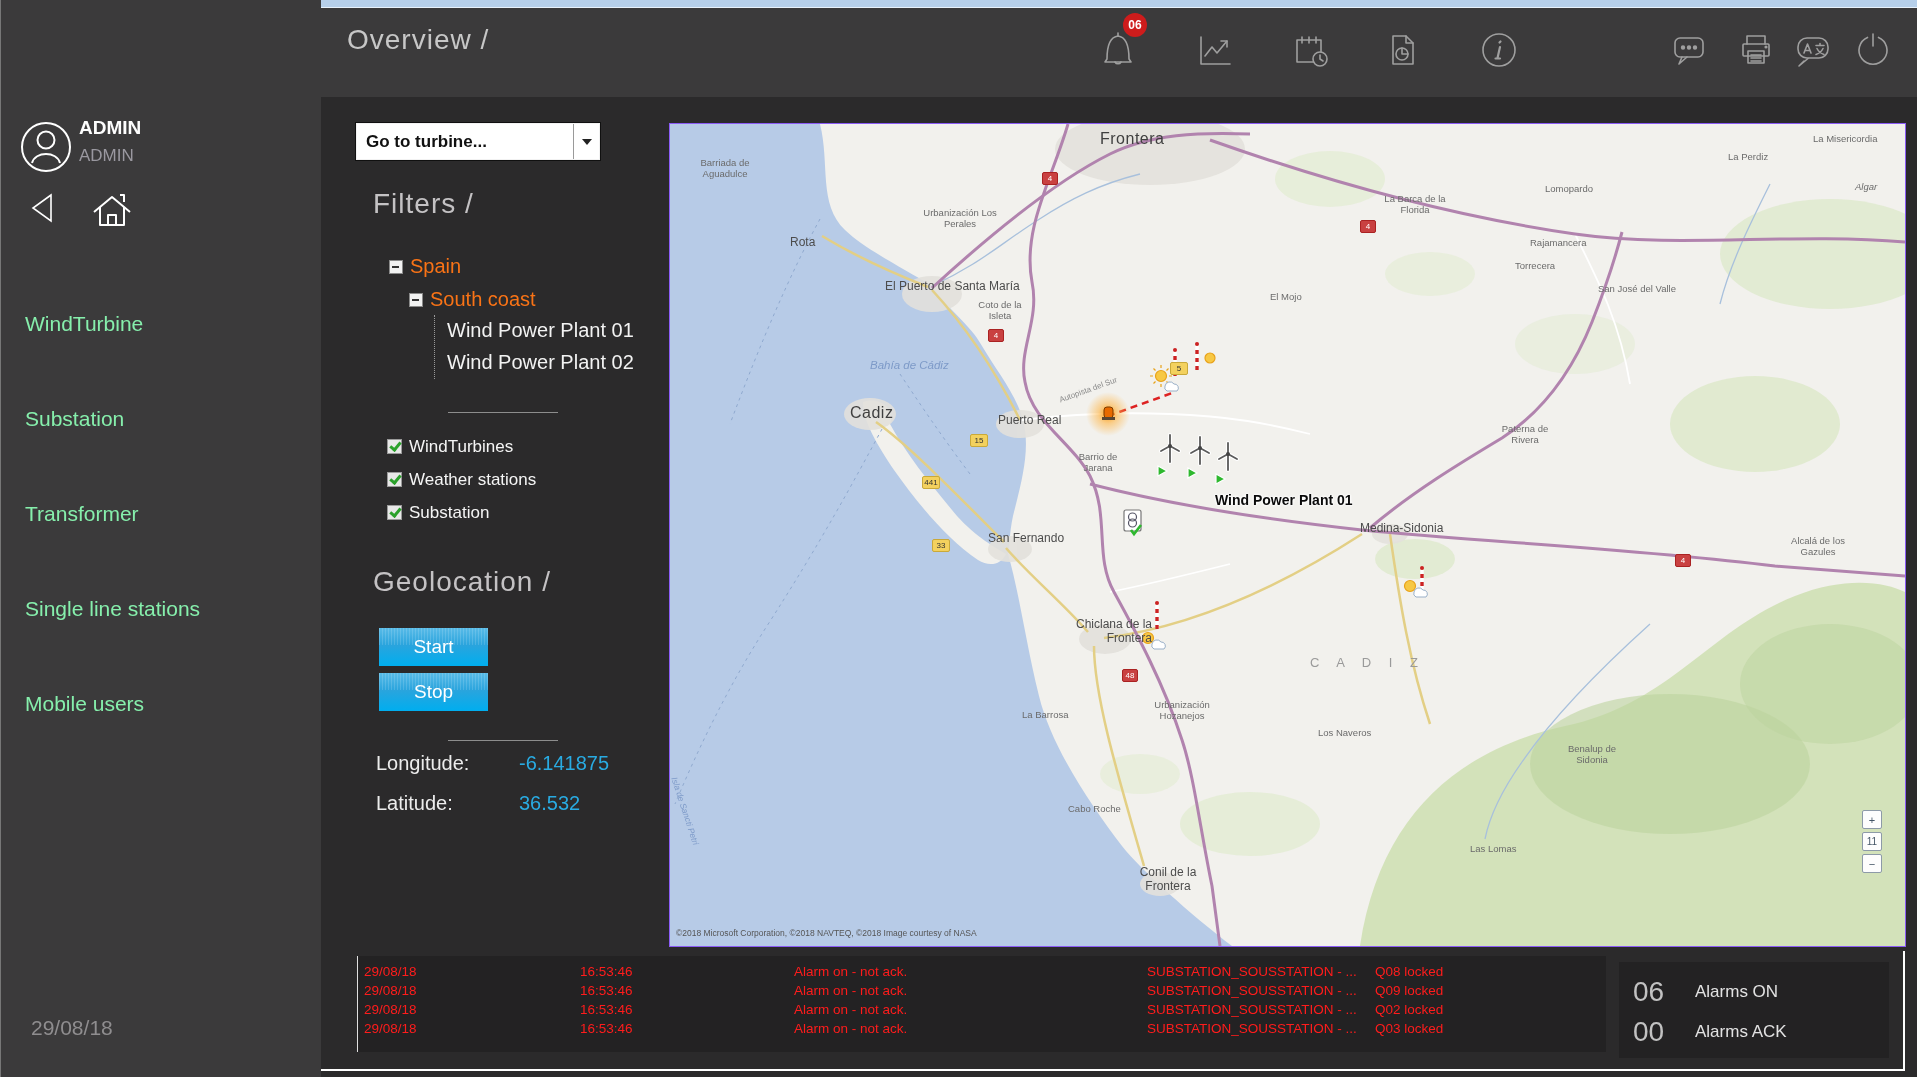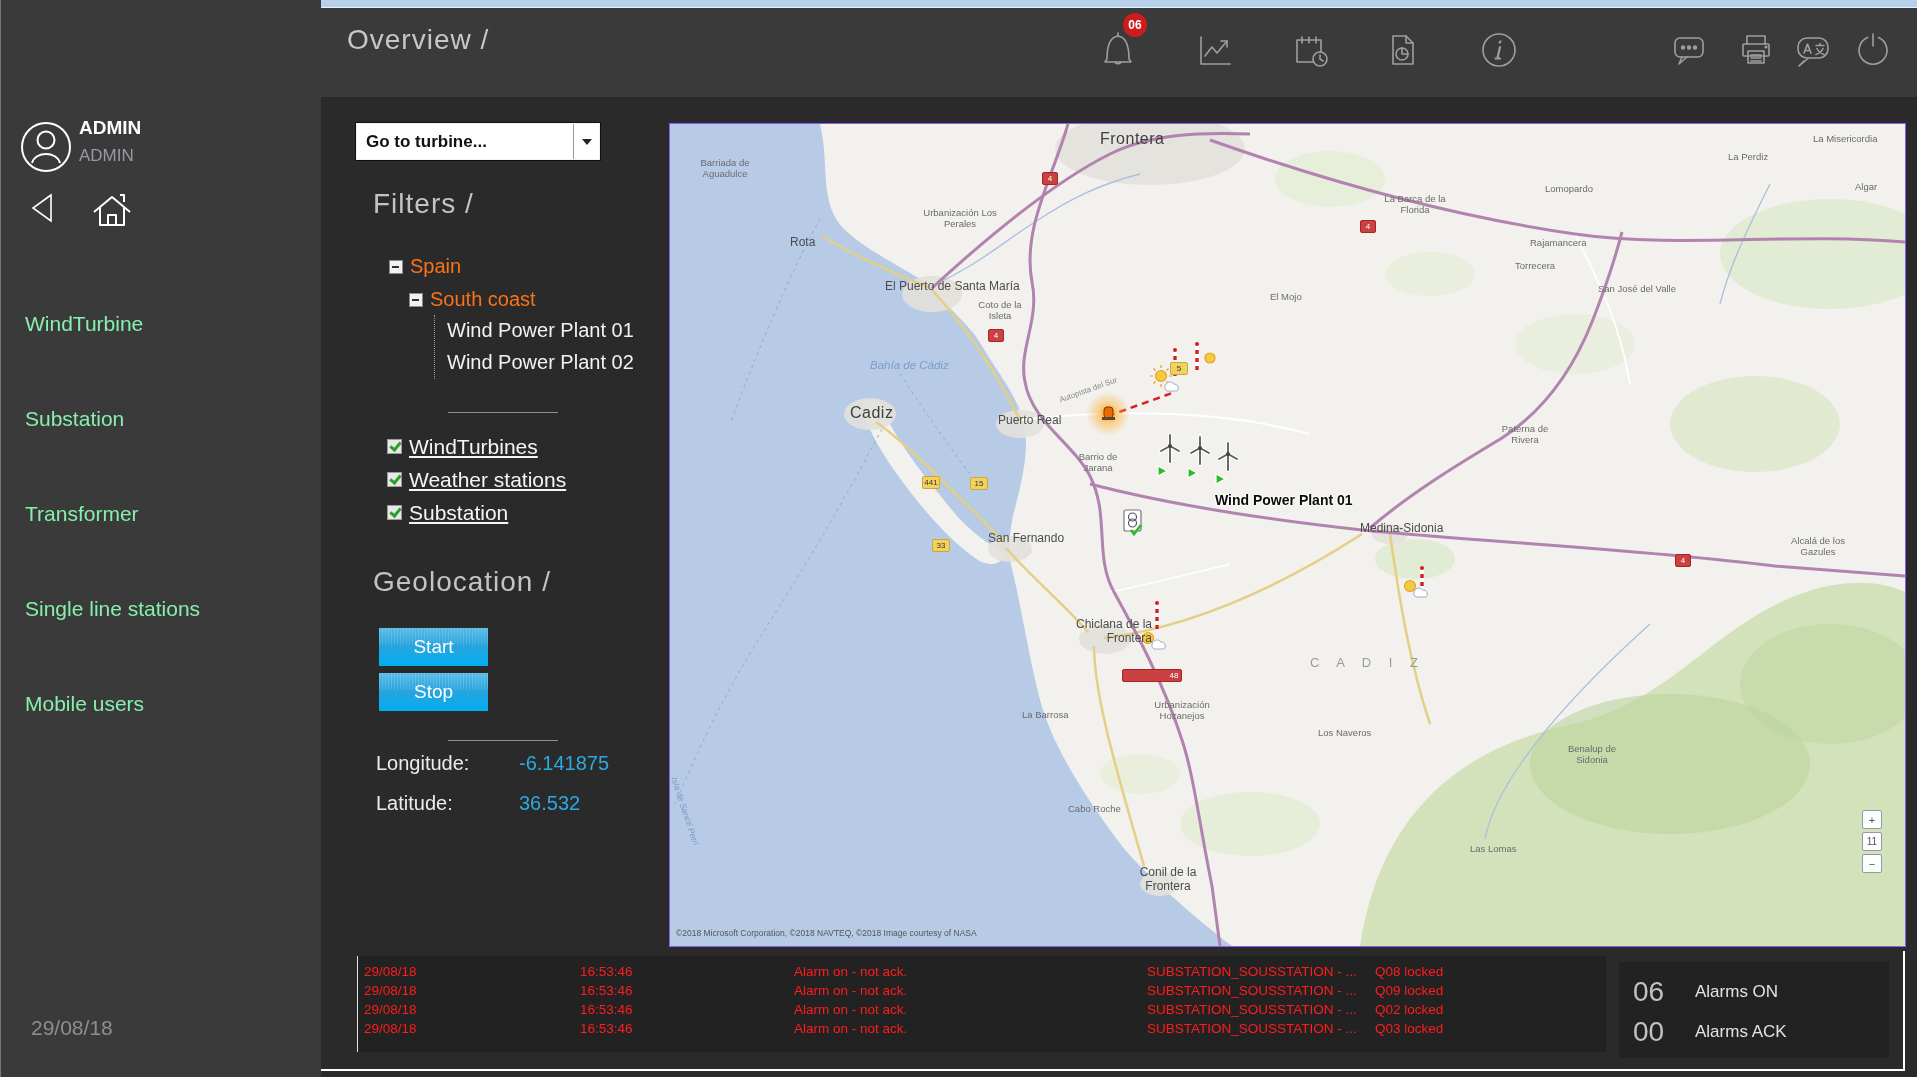--- a/index.html
+++ b/index.html
@@ -38,21 +38,21 @@
   .minus-box{width:12px;height:12px;background:#f2f2f2;border:1px solid #8a8a8a;margin-right:7px;position:relative;}
   .minus-box:after{content:"";position:absolute;left:2px;top:5px;width:7px;height:2px;background:#333;}
   .tree-plants{position:absolute;left:433px;top:315px;border-left:1px dotted #9a9a9a;}
   .plant-item{padding-left:12px;font-size:20px;color:#f2f2f2;height:32px;line-height:30px;cursor:pointer;}
   .divider{position:absolute;width:110px;height:1px;background:#8d8d8d;}
   .layers{position:absolute;left:386px;top:430px;}
   .layer-row{display:flex;align-items:center;height:33px;cursor:pointer;}
   .checkbox{width:13px;height:13px;background:#e8e8e8;border:1px solid #9a9a9a;position:relative;margin-right:7px;}
   .checkbox:after{content:"";position:absolute;left:2px;top:2px;width:8px;height:4px;border-left:3px solid #2ba12b;
                   border-bottom:3px solid #2ba12b;transform:rotate(-50deg);}
-  .layer-label{font-size:21px;color:#f5f5f5;text-decoration:underline;}
+  .layer-label{font-size:17px;color:#f5f5f5;}
   .btn{position:absolute;left:378px;width:109px;height:38px;border:none;cursor:pointer;color:#fff;font-size:19px;
        font-family:"Liberation Sans",sans-serif;background:linear-gradient(180deg,#59bbe8 0%,#2aa4dd 45%,#00aeef 100%);position:absolute;}
   .btn:before{content:"";position:absolute;left:0;top:0;right:0;height:45%;
        background:repeating-linear-gradient(90deg,rgba(255,255,255,.28) 0 1px,transparent 1px 3px);opacity:.5;}
   .geo-row-label{position:absolute;left:375px;font-size:20px;color:#ececec;}
   .geo-row-value{position:absolute;left:518px;font-size:20px;color:#29abe2;}
 
   
   .map{position:absolute;left:668px;top:123px;width:1235px;height:822px;background:#b7cbe7;border:1px solid #8b5cf6;overflow:hidden;cursor:grab;}
   .map svg.base{position:absolute;left:0;top:0;}
@@ -408,21 +408,21 @@
         <path d="M 744 468 a 5 5 0 0 1 9 -2 a 4 4 0 0 1 3 7 l -10 0 a 4 4 0 0 1 -2 -5" fill="#ffffff" stroke="#9ab0c8" stroke-width="1"></path>
       </g>
     </svg>
 
     <div id="map-labels">
         <span class="ml big" style="left: 430px; top: 6px;">Frontera</span>
         <span class="ml t c" style="left: 55px; top: 34px;">Barriada de
 Aguadulce</span>
         <span class="ml t" style="left: 1143px; top: 10px;">La Misericordia</span>
         <span class="ml t" style="left: 1058px; top: 28px;">La Perdiz</span>
-        <span class="ml t" style="left: 1185px; top: 58px;">Algar</span>
+        <span class="ml t" style="left: 1185px; top: 58px; font-style: italic;">Algar</span>
         <span class="ml t" style="left: 875px; top: 60px;">Lomopardo</span>
         <span class="ml t c" style="left: 745px; top: 70px;">La Barca de la
 Florida</span>
         <span class="ml t c" style="left: 290px; top: 84px;">Urbanización Los
 Perales</span>
         <span class="ml ci" style="left: 120px; top: 112px;">Rota</span>
         <span class="ml t" style="left: 848px; top: 114px; padding-left: 12px;">Rajamancera</span>
         <span class="ml t" style="left: 845px; top: 137px;">Torrecera</span>
         <span class="ml t" style="left: 928px; top: 160px;">San José del Valle</span>
         <span class="ml ci" style="left: 215px; top: 156px;">El Puerto de Santa María</span>
@@ -454,24 +454,24 @@
         <span class="ml t" style="left: 800px; top: 720px;">Las Lomas</span>
         <span class="ml ci c" style="left: 498px; top: 742px;">Conil de la
 Frontera</span>
         <span class="ml rotw" style="left: 8px; top: 652px;">Isla de Sancti Petri</span>
       </div>
     <div id="map-shields">
         <span class="shield red" style="left: 372px; top: 48px;">4</span>
         <span class="shield red" style="left: 318px; top: 205px;">4</span>
         <span class="shield red" style="left: 690px; top: 96px;">4</span>
         <span class="shield yellow" style="left: 500px; top: 238px;">5</span>
-        <span class="shield yellow" style="left: 300px; top: 310px; margin-top: 43px;">15</span>
+        <span class="shield yellow" style="left: 300px; top: 310px;">15</span>
         <span class="shield yellow" style="left: 252px; top: 352px;">441</span>
         <span class="shield yellow" style="left: 262px; top: 415px;">33</span>
-        <span class="shield red" style="left: 452px; top: 545px; padding-left: 44px;">48</span>
+        <span class="shield red" style="left: 452px; top: 545px;">48</span>
         <span class="shield red" style="left: 1005px; top: 430px;">4</span>
       </div>
 
     <div class="plant-label">Wind Power Plant 01</div>
 
     <div class="zoomctl">
       <div class="zbtn">+</div>
       <div class="zbtn zlevel">11</div>
       <div class="zbtn">−</div>
     </div>

